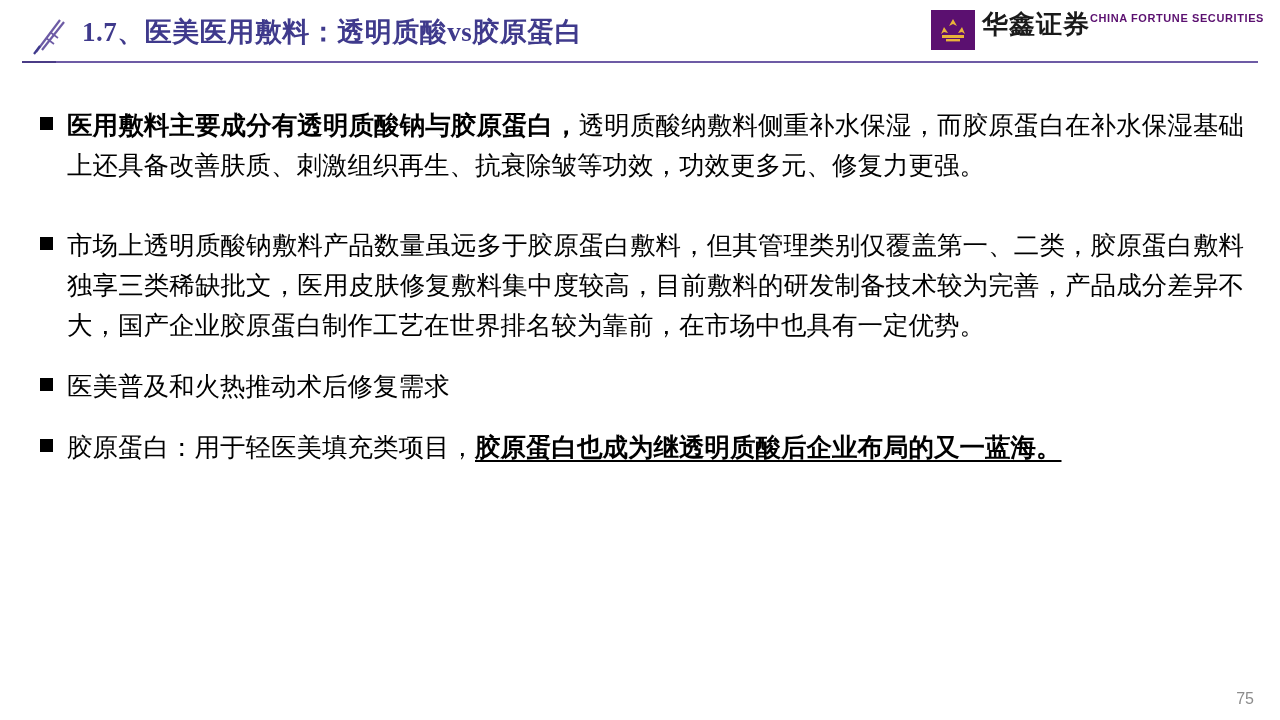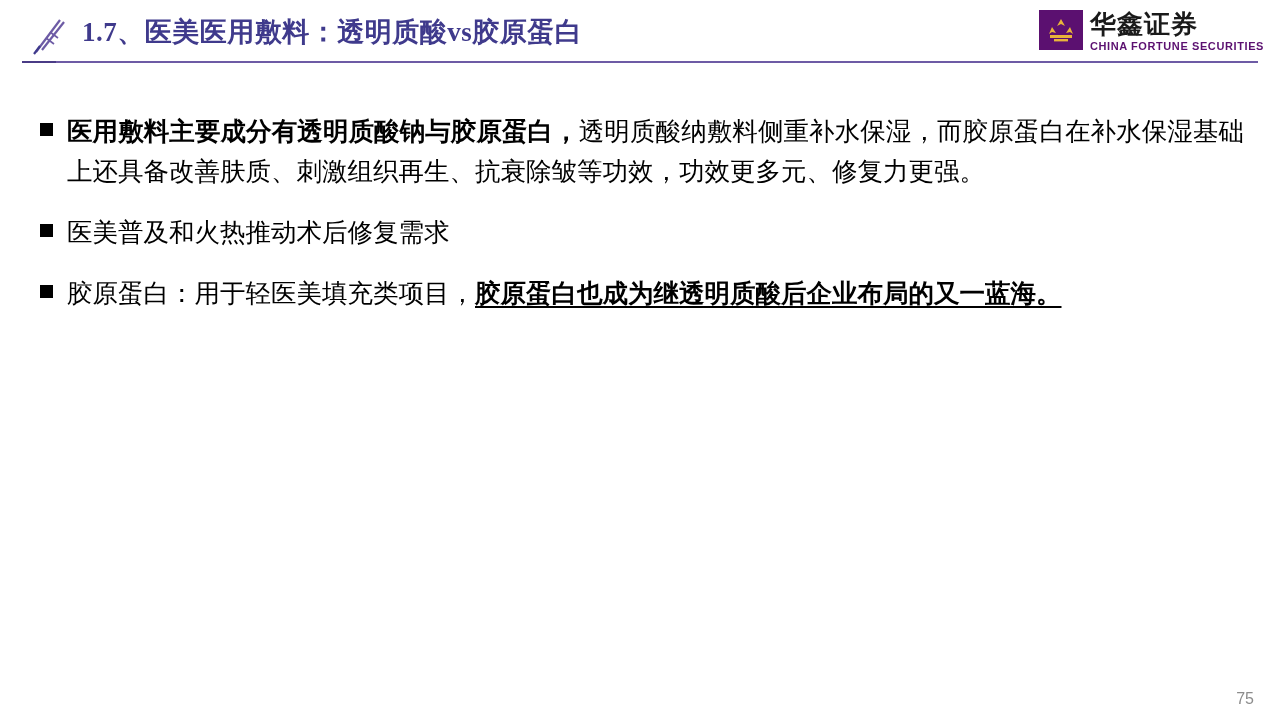--- a/index.html
+++ b/index.html
@@ -73,21 +73,20 @@
     height: 40px;
     background: #5b1070;
     display: flex;
     align-items: center;
     justify-content: center;
     margin-right: 7px;
   }
   .logo-mark svg { display:block; }
   .logo-text-wrap {
     display: flex;
-    flex-direction: column;
     justify-content: space-between;
     padding-top: 1px;
   }
   .logo-cn {
     font-family: "Liberation Serif", "DejaVu Serif", serif;
     font-weight: bold;
     font-size: 26px;
     line-height: 28px;
     color: #1a1a1a;
     letter-spacing: 1px;
@@ -123,21 +122,21 @@
     margin-right: 14px;
   }
   .bullet-text {
     flex: 1 1 auto;
     font-size: 25.5px;
     line-height: 40px;
     color: #000000;
     text-align: justify;
     text-justify: inter-ideograph;
   }
-  .b1 { margin-top: 16px; }
+  .b1 { margin-top: 10px; }
   .b2 { margin-top: 40px; }
   .b3 { margin-top: 21px; }
   .b4 { margin-top: 21px; }
 
   .strong { font-weight: bold; }
   .underline-strong {
     font-weight: bold;
     text-decoration: underline;
     text-underline-offset: 4px;
   }
@@ -191,20 +190,26 @@
 
 <div class="content">
 
   <div class="bullet-row b1">
     <div class="bullet-marker"></div>
     <div class="bullet-text">
       <span class="strong">医用敷料主要成分有透明质酸钠与胶原蛋白，</span><span>透明质酸纳敷料侧重补水保湿，而胶原蛋白在补水保湿基础上还具备改善肤质、刺激组织再生、抗衰除皱等功效，功效更多元、修复力更强。</span>
     </div>
   </div>
 
+  <div class="bullet-row b2">
+    <div class="bullet-marker"></div>
+    <div class="bullet-text">
+      <span>市场上透明质酸钠敷料产品数量虽远多于胶原蛋白敷料，但其管理类别仅覆盖第一、二类，胶原蛋白敷料独享三类稀缺批文，医用皮肤修复敷料集中度较高，目前敷料的研发制备技术较为完善，产品成分差异不大，国产企业胶原蛋白制作工艺在世界排名较为靠前，在市场中也具有一定优势。</span>
+    </div>
+  </div>
 
   <div class="bullet-row b3">
     <div class="bullet-marker"></div>
     <div class="bullet-text">
       <span>医美普及和火热推动术后修复需求</span>
     </div>
   </div>
 
   <div class="bullet-row b4">
     <div class="bullet-marker"></div>

